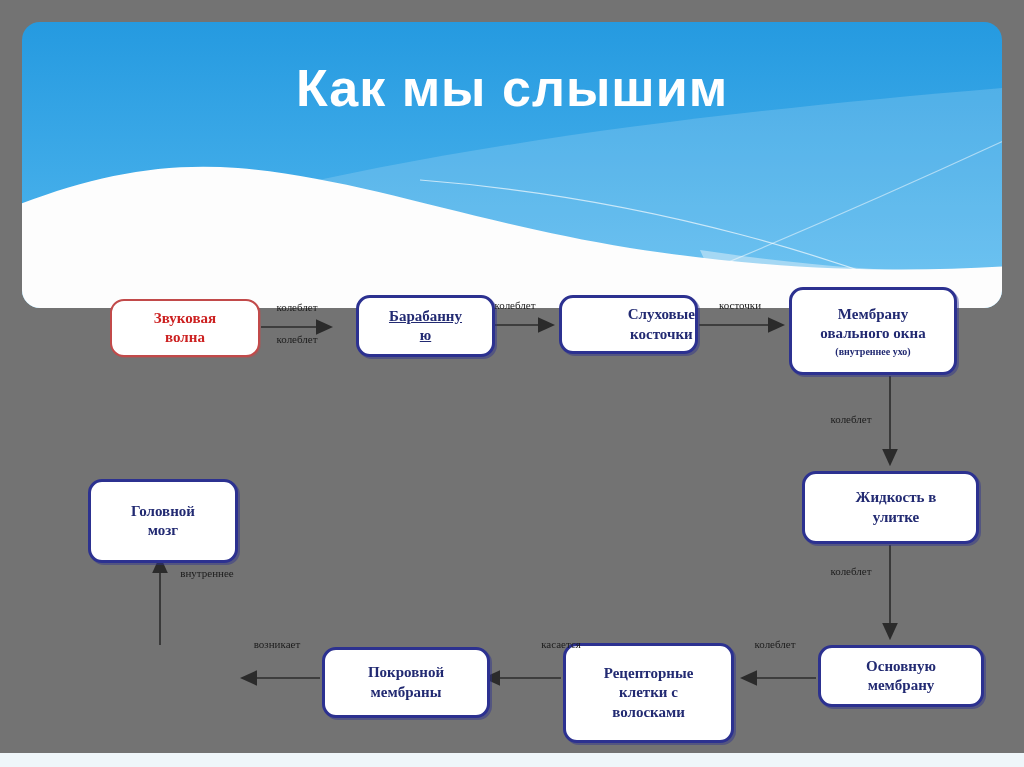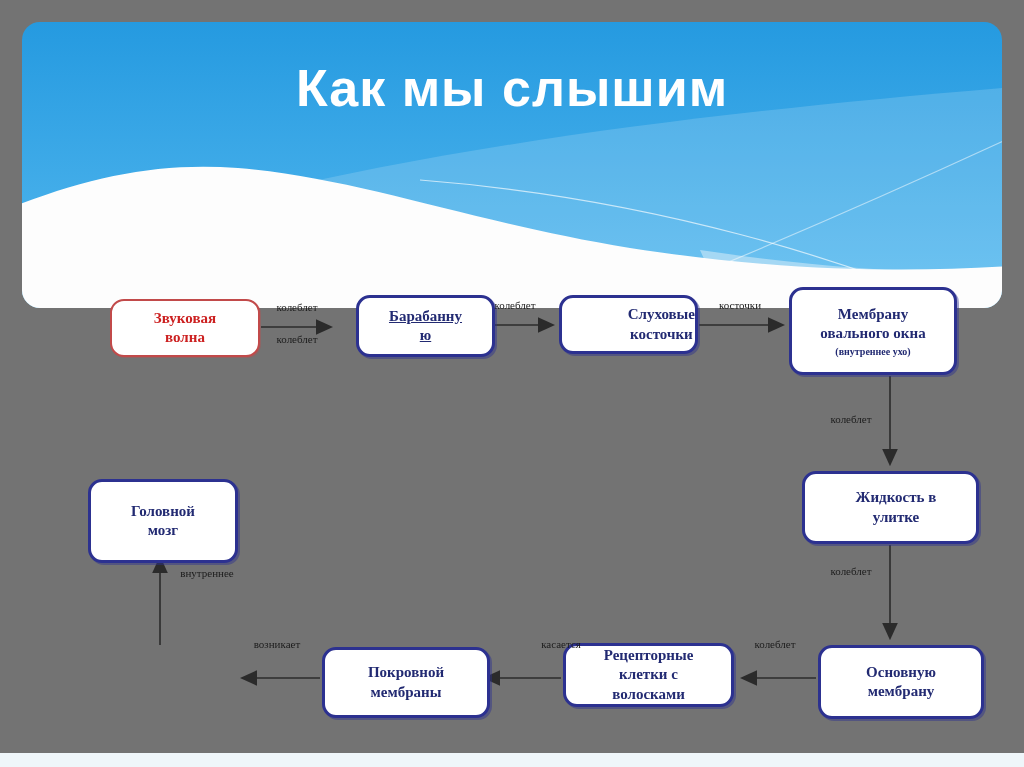--- a/index.html
+++ b/index.html
@@ -104,26 +104,26 @@
     <span class="node-label">Мембрану
 овального окна</span>
     <span class="node-sublabel">(внутреннее ухо)</span>
   </div>
 
   <div class="node blue" style="left:802px;top:471px;width:177px;height:73px;padding-left:11px;">
     <span class="node-label">Жидкость в
 улитке</span>
   </div>
 
-  <div class="node blue" style="left:818px;top:645px;width:166px;height:74px;">
+  <div class="node blue" style="left:818px;top:645px;width:166px;height:62px;">
     <span class="node-label">Основную
 мембрану</span>
   </div>
 
-  <div class="node blue" style="left:563px;top:643px;width:171px;height:64px;">
+  <div class="node blue" style="left:563px;top:643px;width:171px;height:100px;">
     <span class="node-label">Рецепторные
 клетки с
 волосками</span>
   </div>
 
   <div class="node blue" style="left:322px;top:647px;width:168px;height:71px;">
     <span class="node-label">Покровной
 мембраны</span>
   </div>
 

